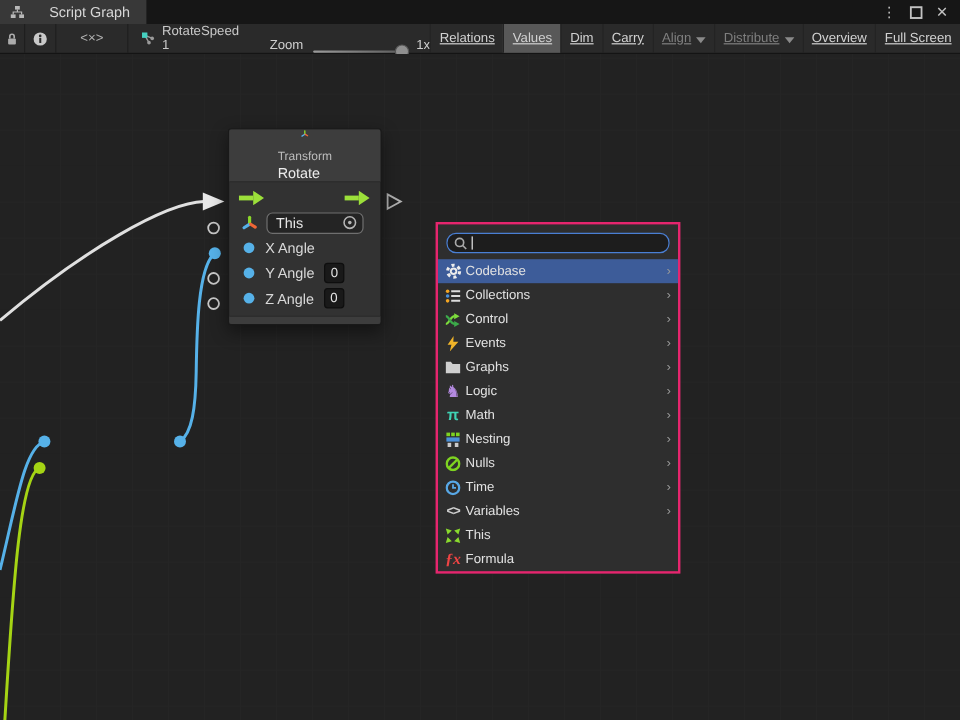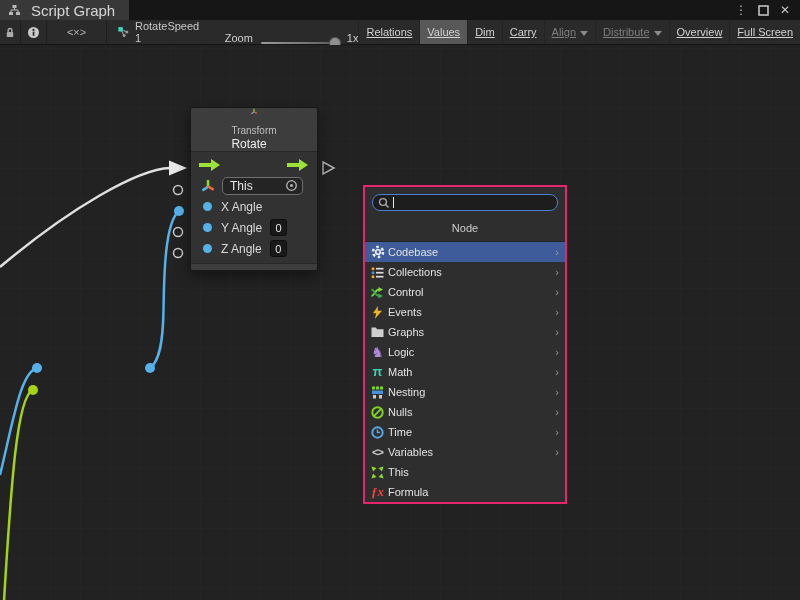--- a/index.html
+++ b/index.html
@@ -2,22 +2,22 @@
 <html><head>
 <meta charset="utf-8">
 <style>
   * { box-sizing: border-box; margin: 0; padding: 0; }
   html,body { width:800px; height:600px; overflow:hidden; background:#222;
     font-family:"Liberation Sans", sans-serif; -webkit-font-smoothing:antialiased; }
 
   
   .titlebar { position:absolute; left:0; top:0; width:800px; height:20px; background:#161616;
     display:flex; align-items:stretch; }
-  .tab { display:flex; align-items:center; gap:10px; padding:0 14px 0 8px; background:#383838;
-    color:#d6d6d6; font-size:15px; }
+  .tab { display:flex; align-items:center; gap:20px; padding:0 14px 0 8px; background:#383838;
+    color:#d6d6d6; font-size:12px; }
   .win-controls { margin-left:auto; display:flex; align-items:center; gap:4px; padding-right:6px; color:#c2c2c2; }
   .win-btn { width:18px; height:18px; display:flex; align-items:center; justify-content:center;
     font-size:12px; color:#c2c2c2; cursor:default; }
 
   
   .toolbar { position:absolute; left:0; top:20px; width:800px; height:25px; background:#2a2a2a;
     border-bottom:1px solid #141414; display:flex; align-items:stretch; color:#cfcfcf; font-size:11px; }
   .tb-seg { display:flex; align-items:center; justify-content:center; border-right:1px solid #1e1e1e; }
   .tb-seg.w1{ width:25px;} .tb-seg.w2{ width:30px;} .tb-seg.w3{ width:72px;}
   .graph-ref { display:flex; align-items:center; gap:5px; padding:0 10px; color:#c8c8c8; }
@@ -256,21 +256,20 @@
 
   <div class="finder">
     <div class="finder-search">
       <svg width="12" height="12" viewBox="0 0 12 12">
         <circle cx="5" cy="5" r="3.4" fill="none" stroke="#a8a8a8" stroke-width="1.4"></circle>
         <line x1="7.6" y1="7.6" x2="10.5" y2="10.5" stroke="#a8a8a8" stroke-width="1.4"></line>
       </svg>
       <span></span>
       <span class="cursor"></span>
     </div>
-    <div class="finder-header">Node</div>
 
     <div class="fi-row sel">
       <span class="fi-ic">
         <svg width="14" height="14" viewBox="0 0 14 14">
           <circle cx="7" cy="7" r="5" fill="none" stroke="#ececec" stroke-width="2.6" stroke-dasharray="2.6 2.7"></circle>
           <circle cx="7" cy="7" r="3.1" fill="#ececec"></circle>
             <circle cx="7" cy="7" r="1.4" fill="#3d5c99"></circle>
         </svg>
         </span>
       <span class="fi-label">Codebase</span>

